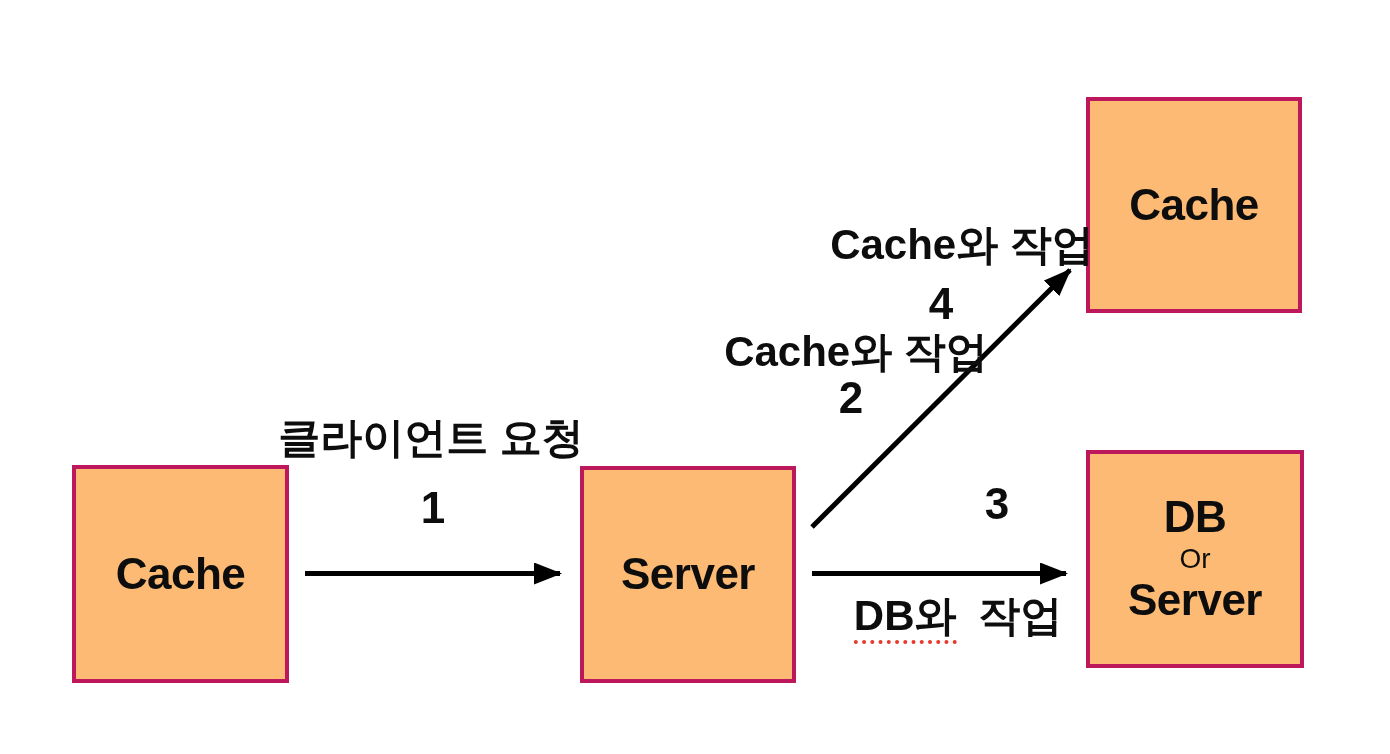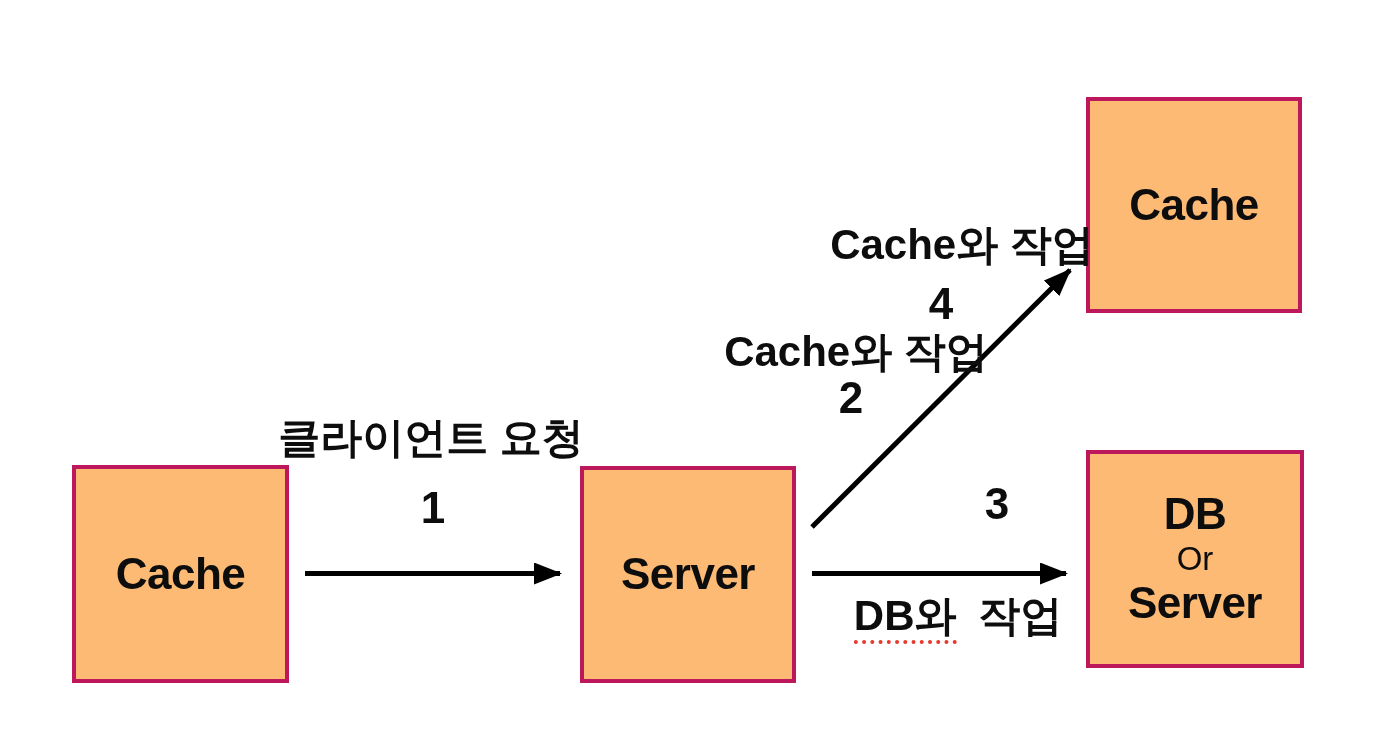--- a/index.html
+++ b/index.html
@@ -11,21 +11,21 @@
   .node {
     position:absolute; box-sizing:border-box;
     border:4px solid #be185d; background:#fdba74;
     display:flex; flex-direction:column; align-items:center; justify-content:center;
     font-weight:bold; font-size:44px; letter-spacing:-0.5px; line-height:1.1;
   }
   #node-client { left:72px;  top:465px; width:217px; height:218px; }
   #node-server { left:580px; top:466px; width:216px; height:217px; }
   #node-cache  { left:1086px; top:97px;  width:216px; height:216px; }
   #node-db     { left:1086px; top:450px; width:218px; height:218px; }
-  .db-or { font-size:33px; font-weight:normal; letter-spacing:0; margin:2px 0; }
+  .db-or { font-size:28px; font-weight:normal; letter-spacing:0; margin:2px 0; }
   .arrows { position:absolute; left:0; top:0; width:1390px; height:754px; }
   .edge-label {
     position:absolute; transform:translate(-50%,-50%);
     font-weight:bold; font-size:42px; white-space:nowrap;
   }
   .step-num {
     position:absolute; transform:translate(-50%,-50%);
     font-weight:bold; font-size:44px;
   }
   #lbl-request { left:431px; top:438px; }

